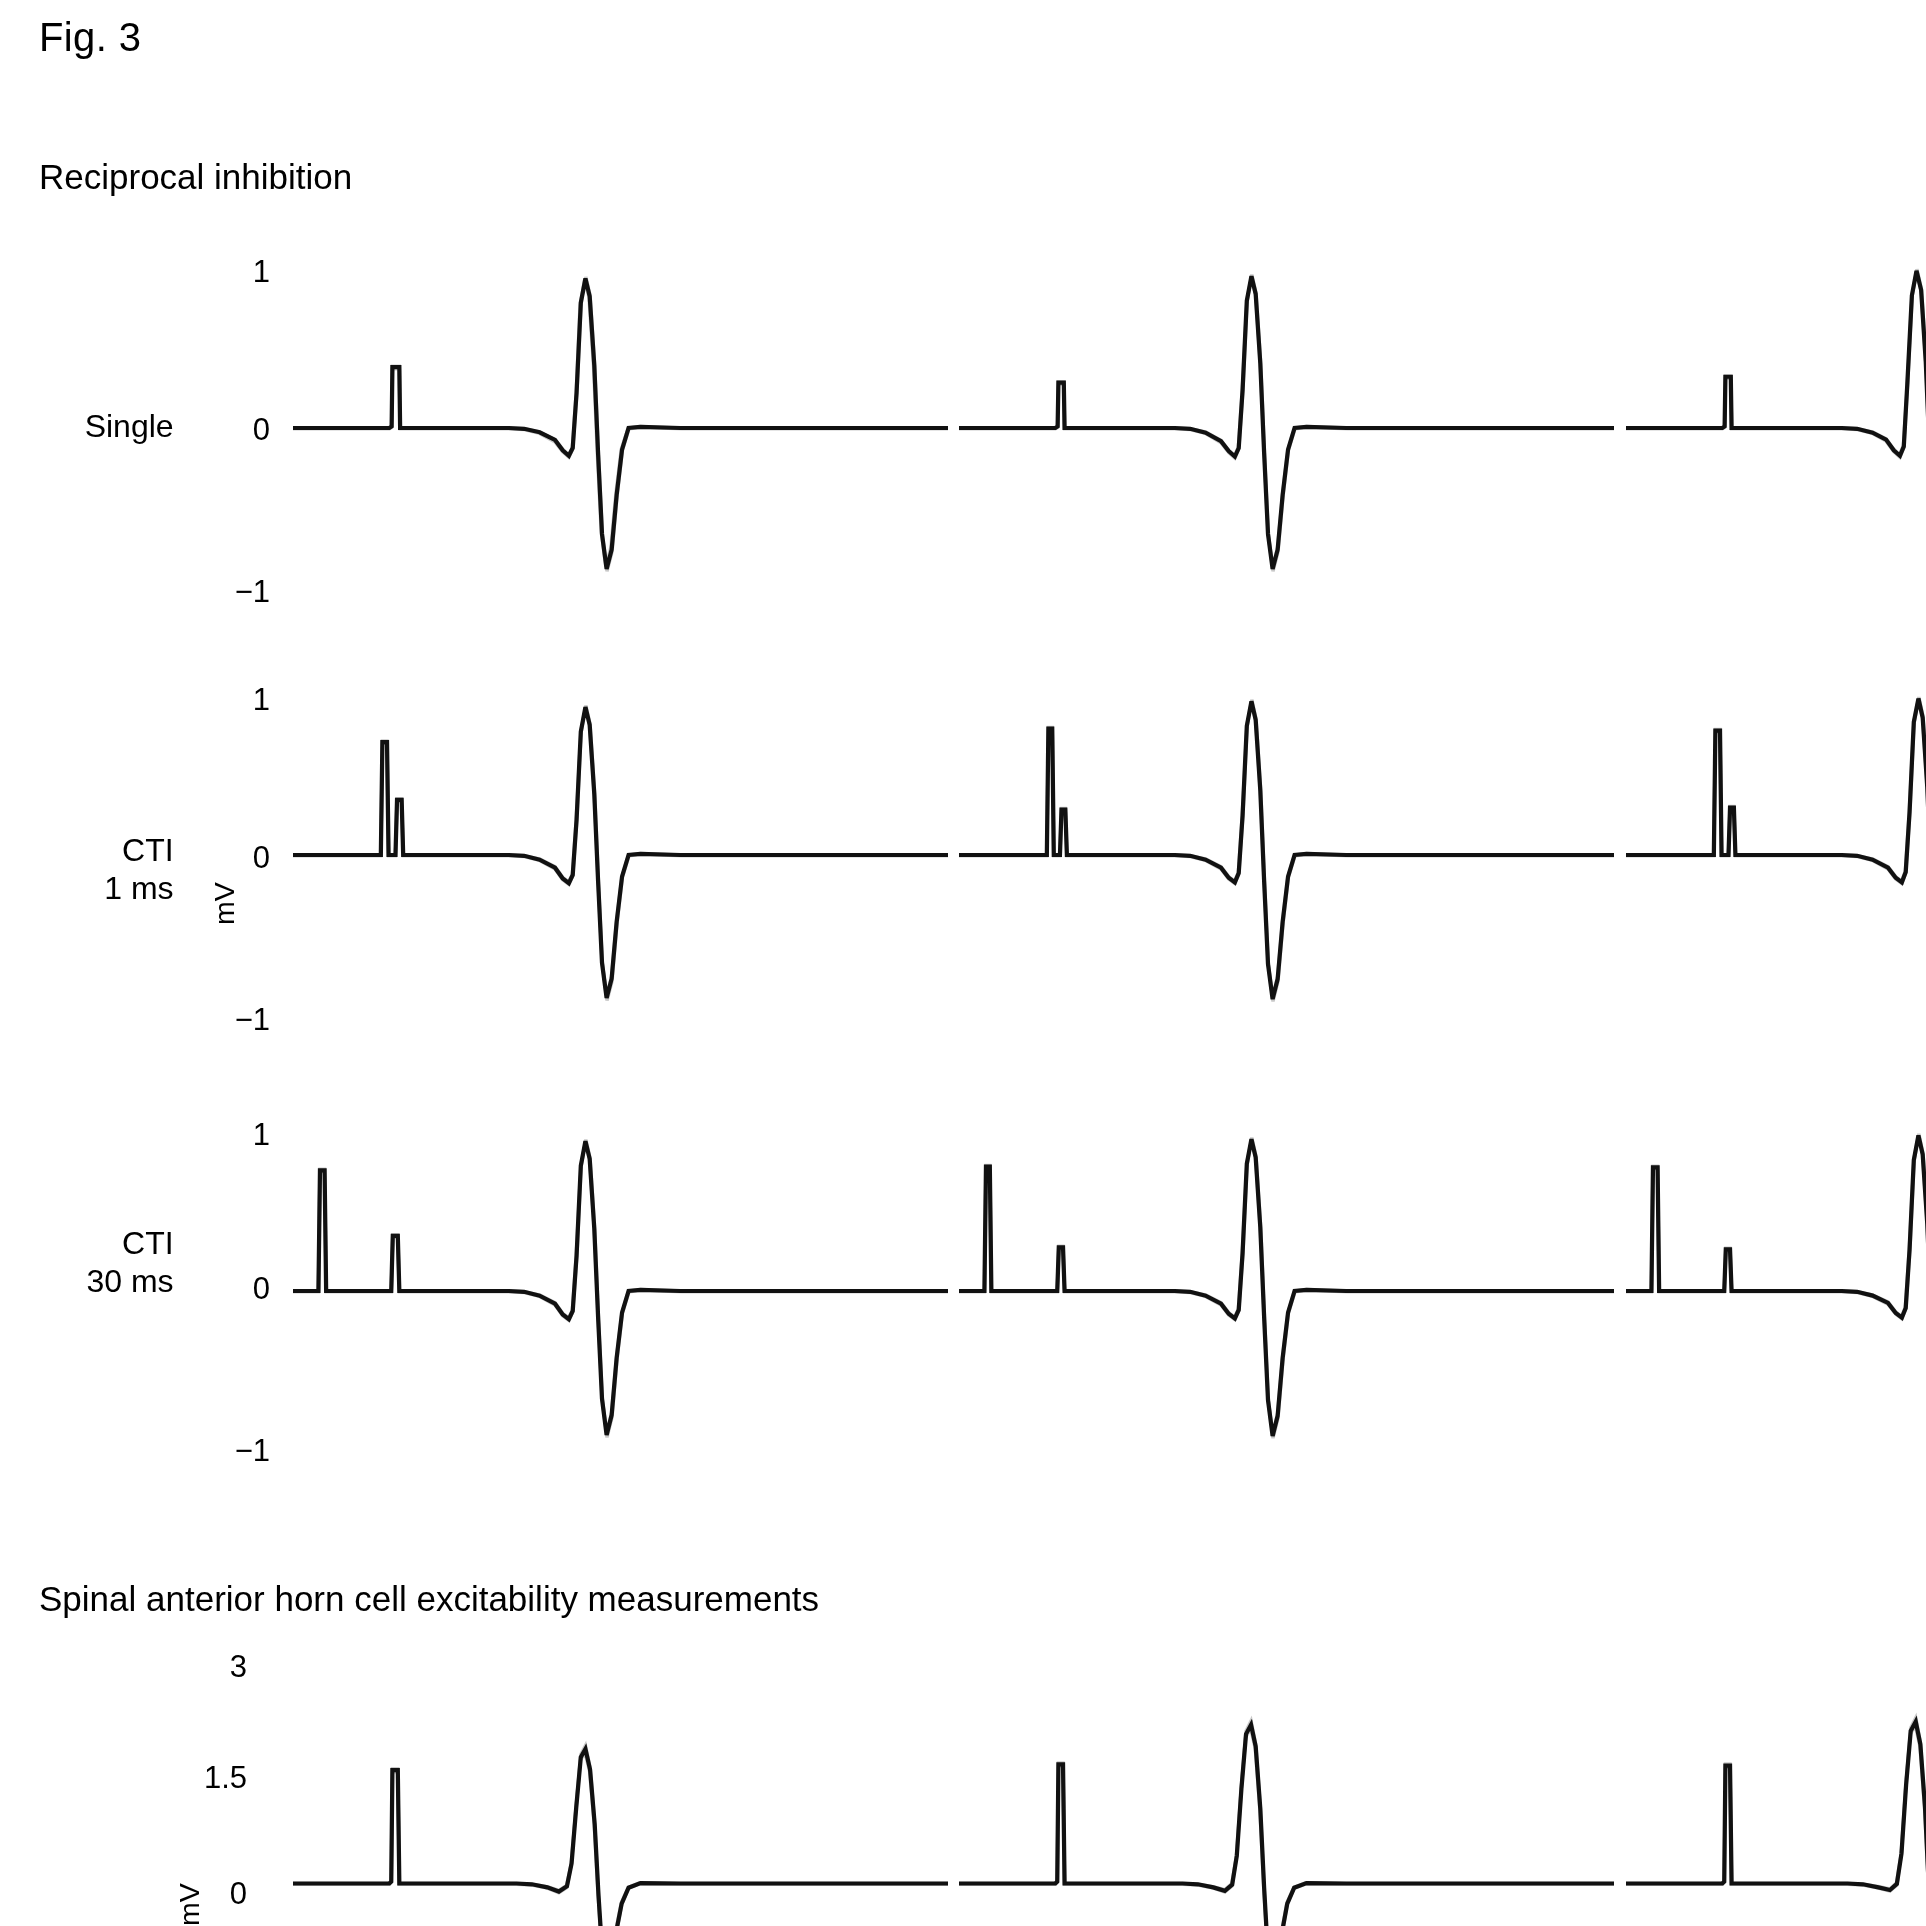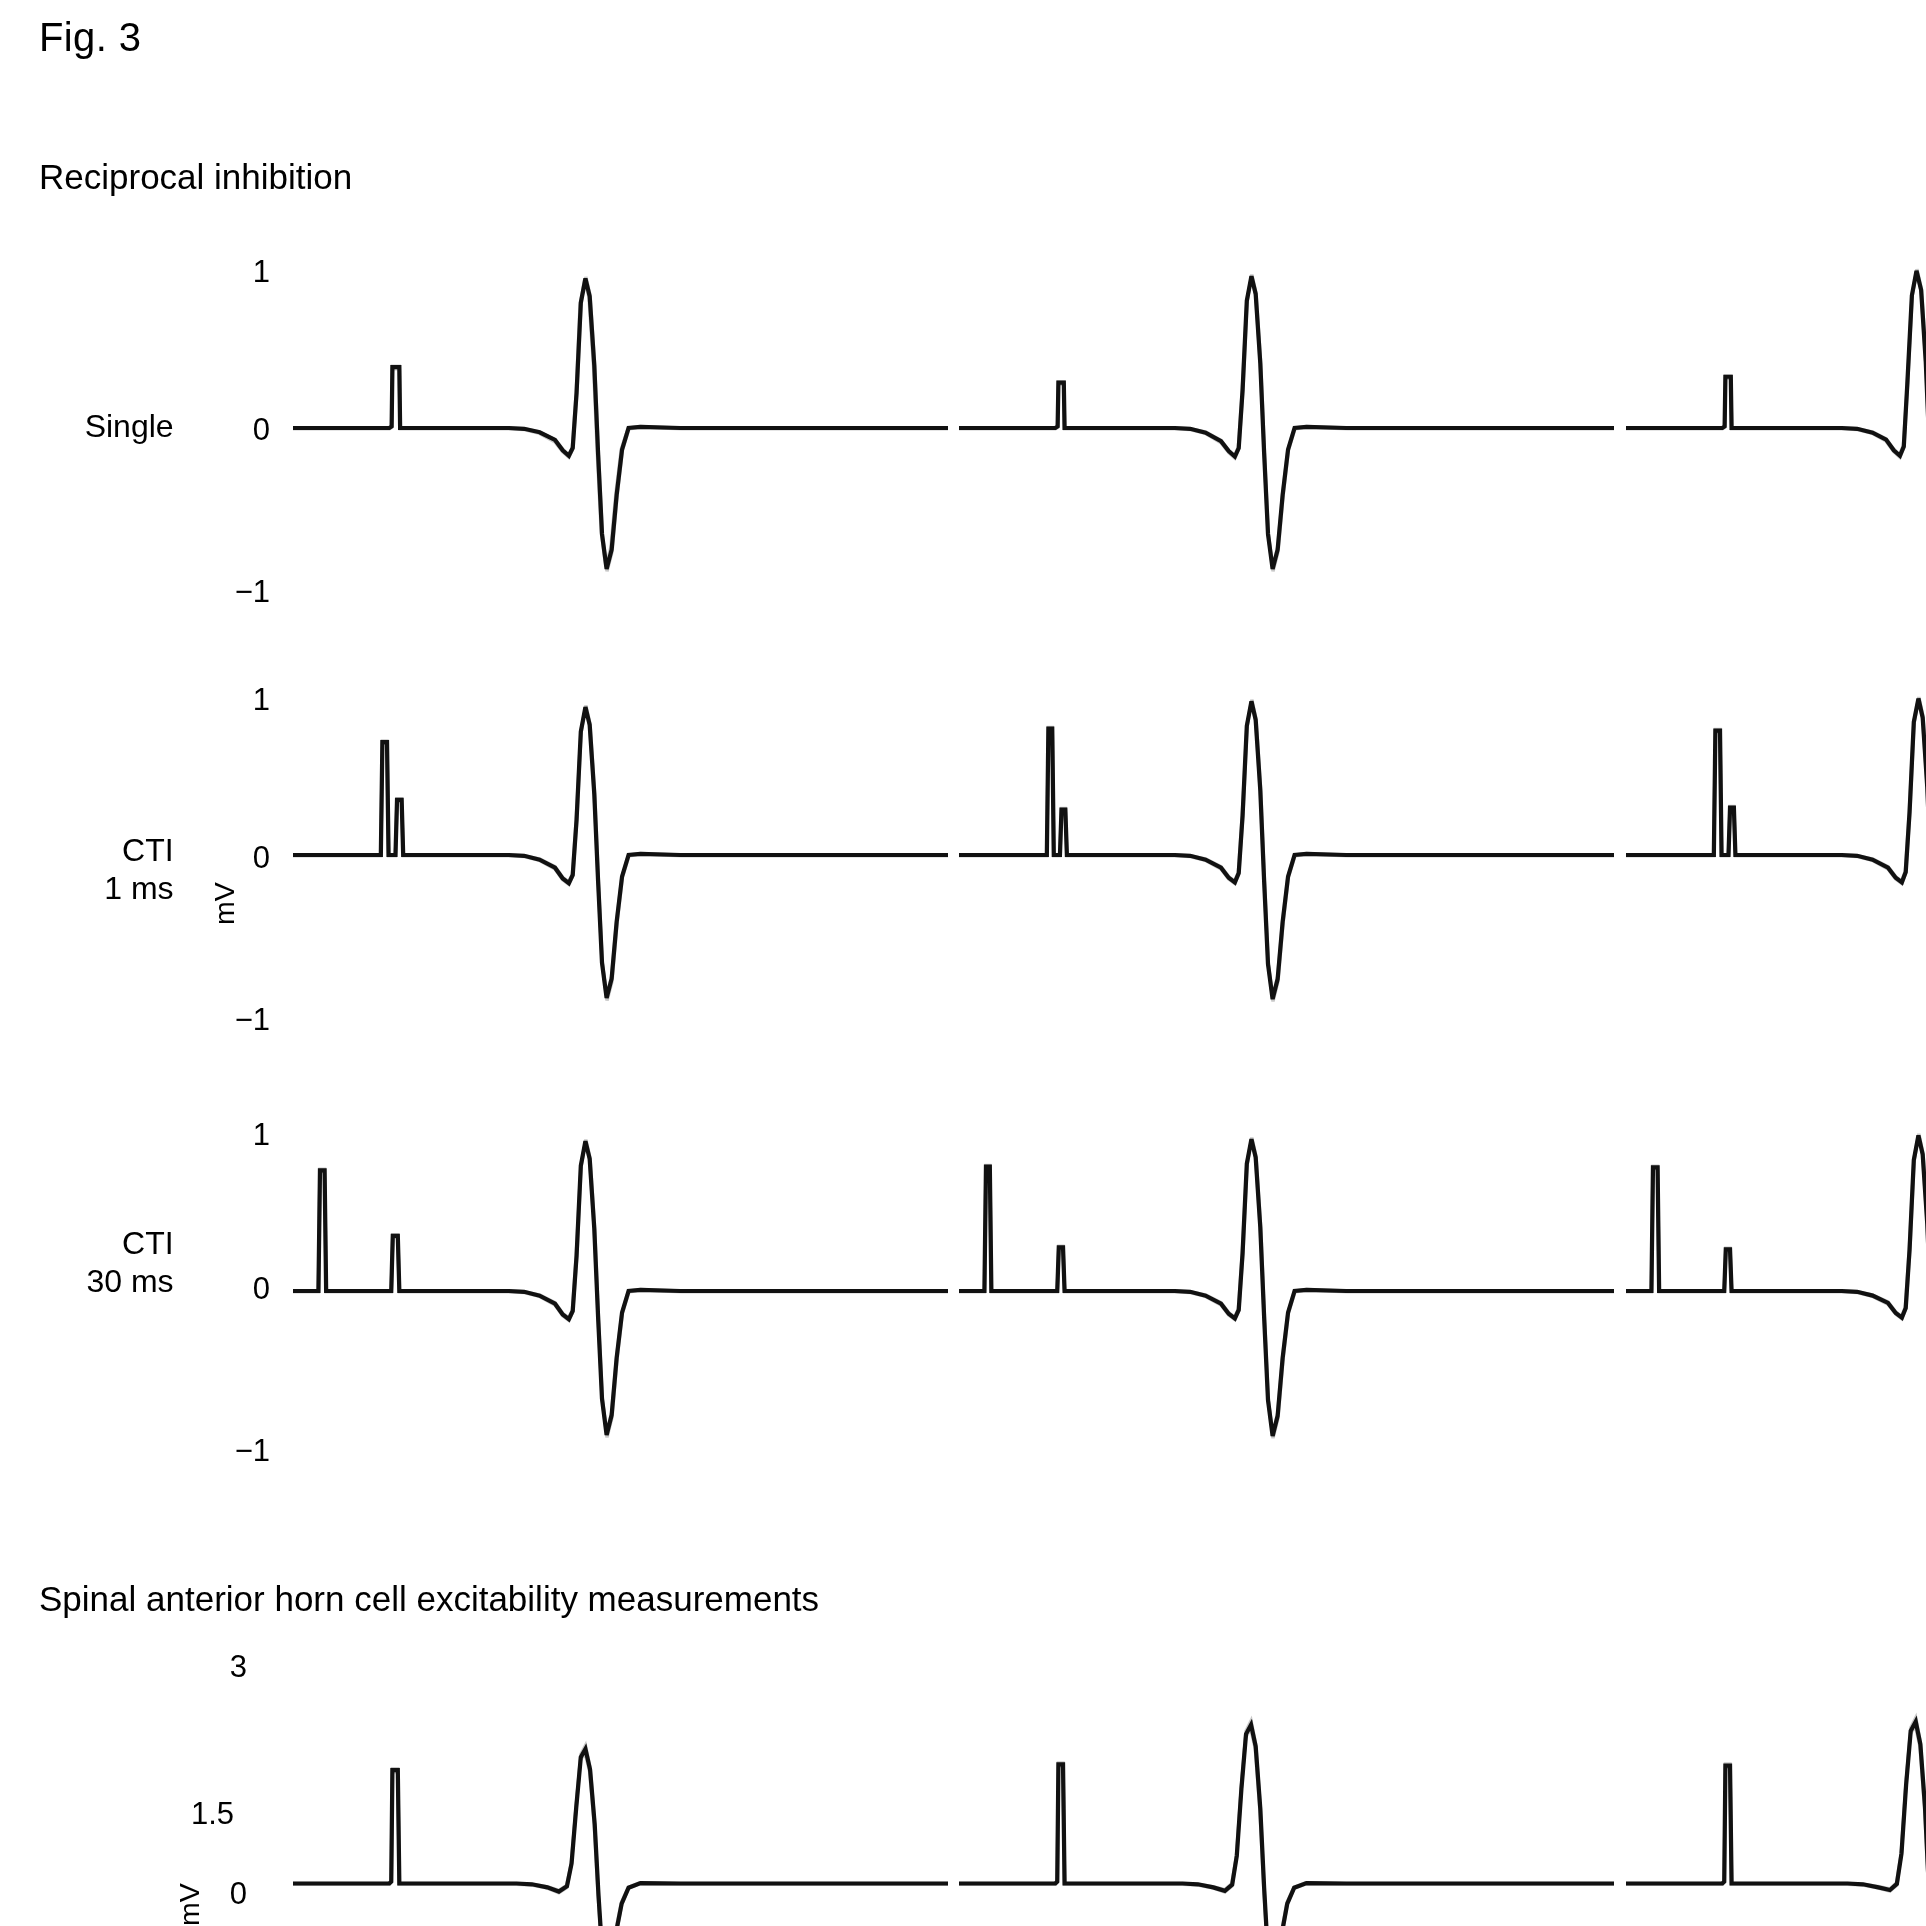--- a/index.html
+++ b/index.html
@@ -84,21 +84,21 @@
 
 <div class="ytick" style="left:208px; top:682px;">1</div>
 <div class="ytick" style="left:208px; top:840px;">0</div>
 <div class="ytick" style="left:208px; top:1002px;">−1</div>
 
 <div class="ytick" style="left:208px; top:1117px;">1</div>
 <div class="ytick" style="left:208px; top:1271px;">0</div>
 <div class="ytick" style="left:208px; top:1433px;">−1</div>
 
 <div class="ytick" style="left:185px; top:1649px;">3</div>
-<div class="ytick" style="left:172px; top:1760px;margin-top:36px;">1.5</div>
+<div class="ytick" style="left:185px; top:1760px;">1.5</div>
 <div class="ytick" style="left:185px; top:1876px;">0</div>
 
 <div class="panel" style="left:293px;  top:239px;">
     <svg width="655" height="378" viewBox="0 0 1700 980">
       <g fill="none" stroke="#c9c9c9" stroke-width="9">
         <path d="M0 490 L250 490 L256 486 L258 330 L276 330 L278 490 L560 490 L600 492 L640 500 L680 520 L700 545 L715 560 L725 540 L735 400 L745 170 L757 105 L768 150 L780 330 L790 560 L800 760 L812 850 L825 800 L838 660 L852 545 L870 490 L900 486 L1000 490 L1700 490"></path>
         <path d="M0 492 L250 492 L256 488 L258 336 L276 336 L278 492 L560 492 L600 494 L640 504 L680 526 L700 552 L716 566 L726 545 L737 395 L748 160 L760 98 L771 145 L783 325 L793 560 L803 770 L815 862 L828 812 L841 668 L855 548 L872 492 L905 488 L1010 492 L1700 492"></path>
       </g>
       <g fill="none" stroke="#111" stroke-width="11">
         <path d="M0 490 L250 490 L256 486 L258 332 L276 332 L278 490 L560 490 L600 492 L640 501 L680 521 L700 548 L716 562 L726 542 L736 398 L747 165 L759 102 L770 148 L782 328 L792 560 L802 765 L814 856 L827 806 L840 664 L854 546 L871 490 L902 487 L1005 490 L1700 490"></path>

